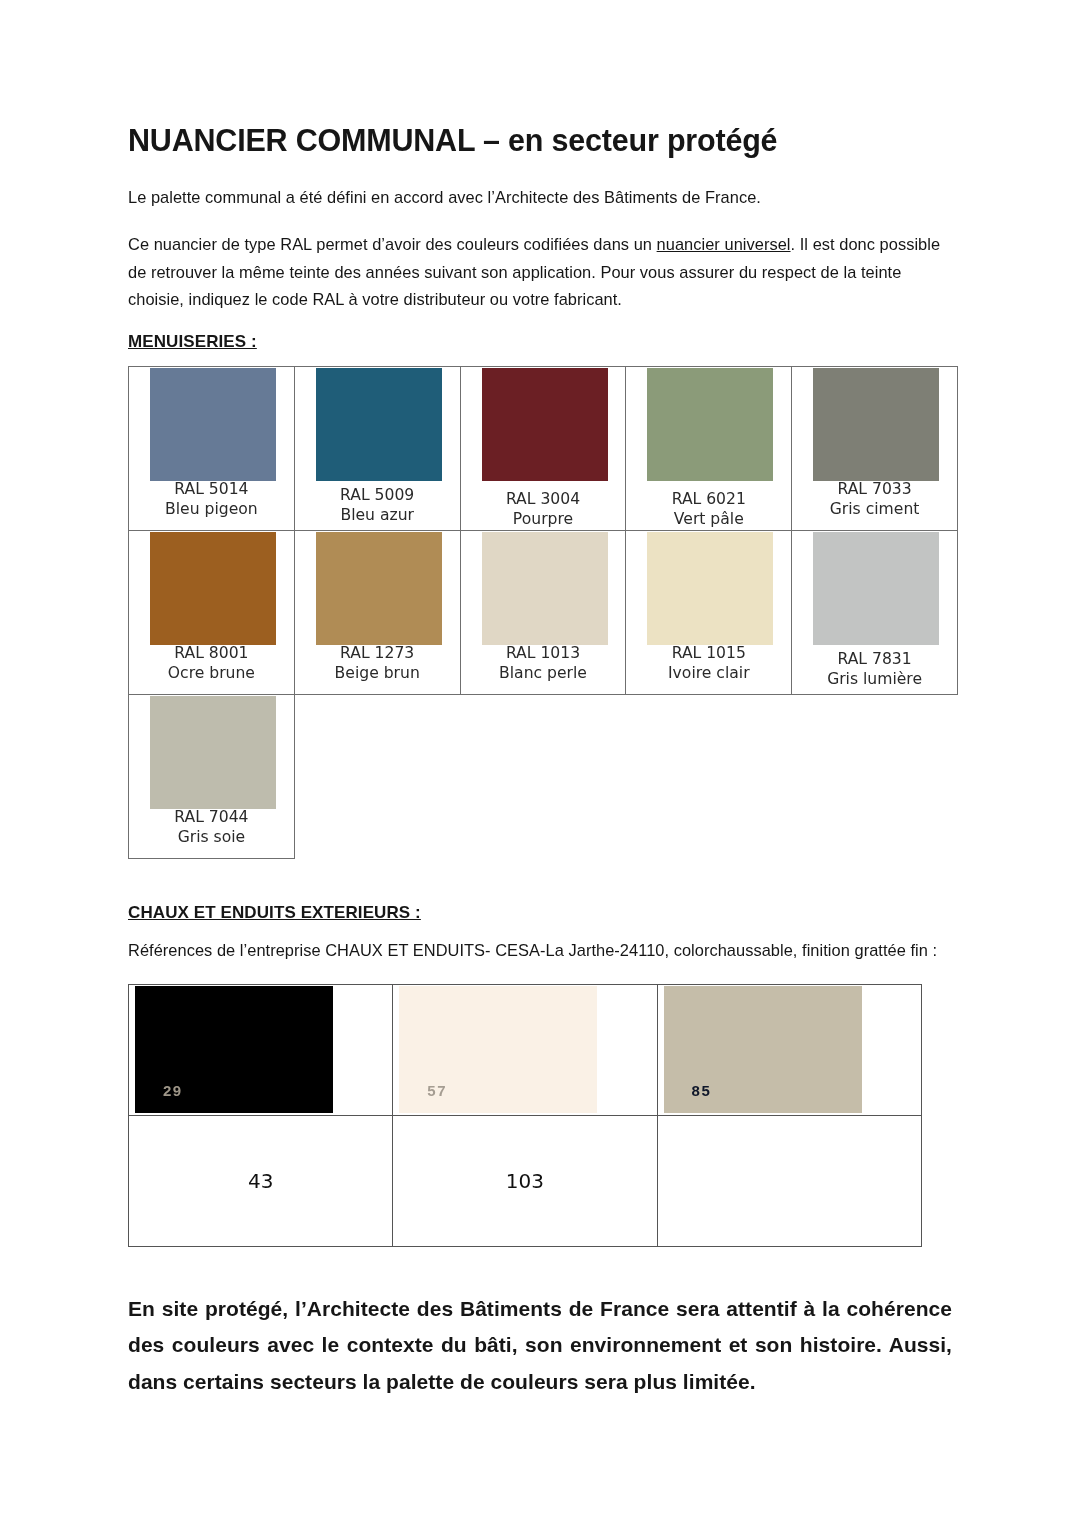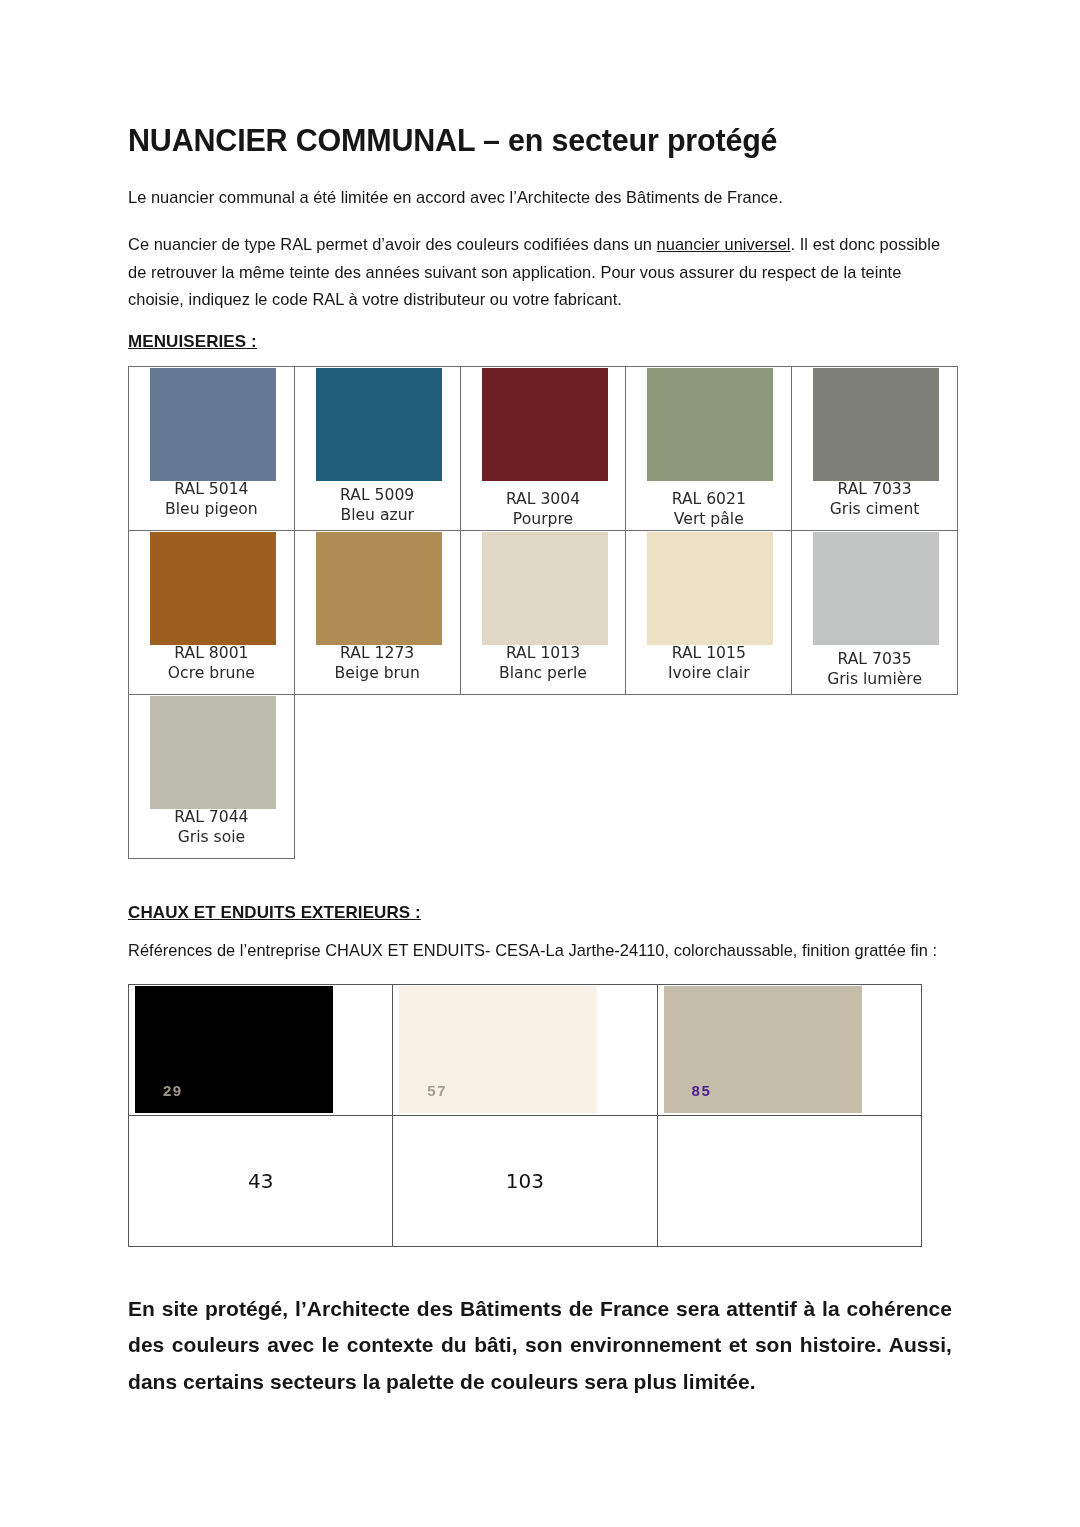--- a/index.html
+++ b/index.html
@@ -161,21 +161,21 @@
   .spacer-closing { height: 44px; }
 </style>
 </head>
 <body>
 
 <div class="page">
   <div class="content">
 
     <h1 class="doc-title">NUANCIER COMMUNAL – en secteur protégé</h1>
 
-    <p class="body-text">Le nuancier communal a été limitée en accord avec l’Architecte des Bâtiments de France.</p>
+    <p class="body-text">Le palette communal a été défini en accord avec l’Architecte des Bâtiments de France.</p>
 
     <p class="body-text tight"><span>Ce nuancier de type RAL permet d’avoir des couleurs codifiées dans un </span><span class="u-underline">nuancier universel</span><span>. Il est donc possible de retrouver la même teinte des années suivant son application. Pour vous assurer du respect de la teinte choisie, indiquez le code RAL à votre distributeur ou votre fabricant.</span></p>
 
     <h2 class="section-head">MENUISERIES :</h2>
 
     <table class="ral-table">
       <tbody>
           <tr>
         <td class="lbl-up">
           <div class="swatch-wrap">
@@ -257,21 +257,21 @@
             <div class="swatch-label">
               <span class="code">RAL 1015</span>
               <span class="name">Ivoire clair</span>
             </div>
           </div>
         </td>
         <td>
           <div class="swatch-wrap">
             <div class="swatch" style="background-color: rgb(194, 196, 195);"></div>
             <div class="swatch-label">
-              <span class="code">RAL 7035</span>
+              <span class="code">RAL 7831</span>
               <span class="name">Gris lumière</span>
             </div>
           </div>
         </td>
       </tr>
       <tr>
         <td class="lbl-up">
           <div class="swatch-wrap">
             <div class="swatch" style="background-color: rgb(190, 188, 173);"></div>
             <div class="swatch-label">
@@ -302,21 +302,21 @@
             <span class="num" style="color: rgb(158, 150, 136);">29</span>
           </div>
         </td>
         <td class="chaux-tall">
           <div class="chaux-swatch" style="background-color: rgb(250, 241, 230);">
             <span class="num" style="color: rgb(165, 157, 146);">57</span>
           </div>
         </td>
         <td class="chaux-tall">
           <div class="chaux-swatch" style="background-color: rgb(197, 189, 169);">
-            <span class="num" style="color: #4c1d95; text-align: center;">85</span>
+            <span class="num" style="color: #0f172a; text-align: center;">85</span>
           </div>
         </td>
       </tr>
       <tr>
         <td>
           <div class="chaux-num-plain">43</div>
         </td>
         <td>
           <div class="chaux-num-plain">103</div>
         </td>

